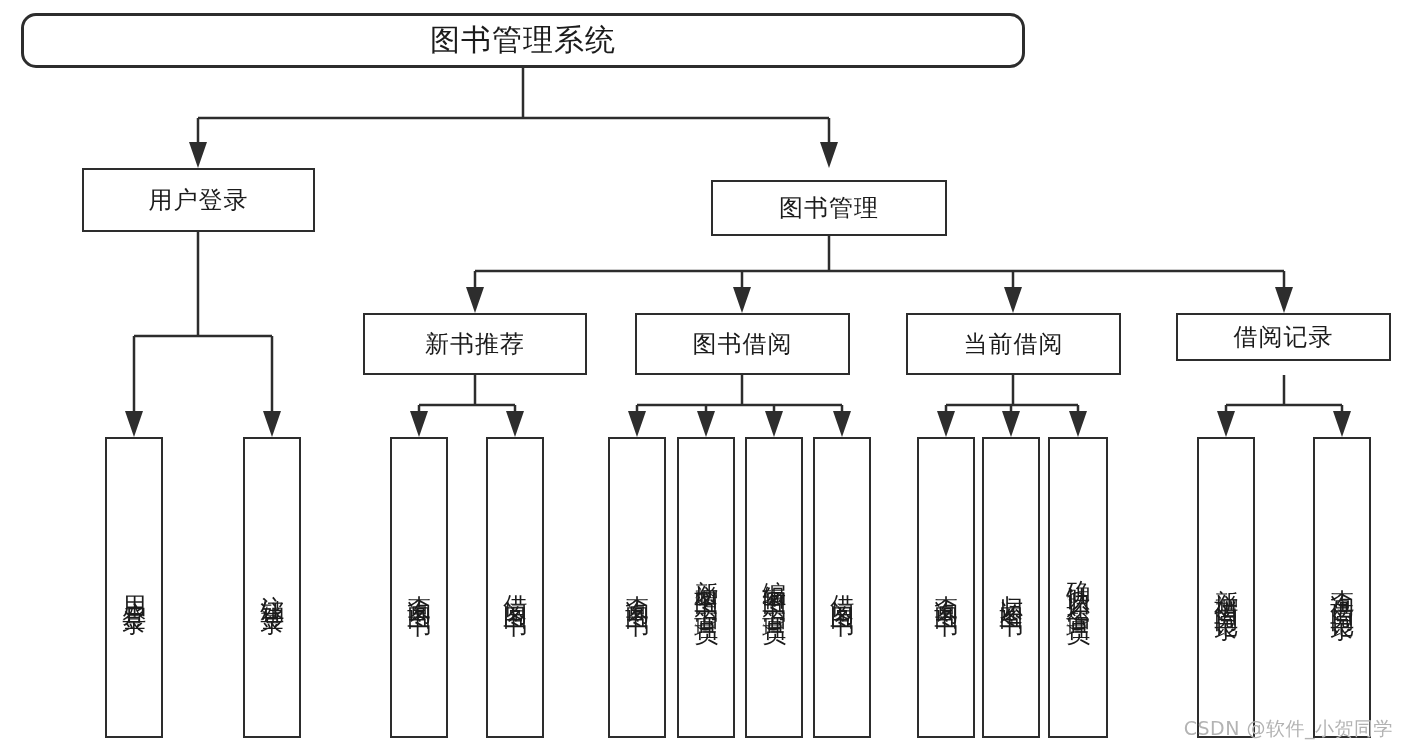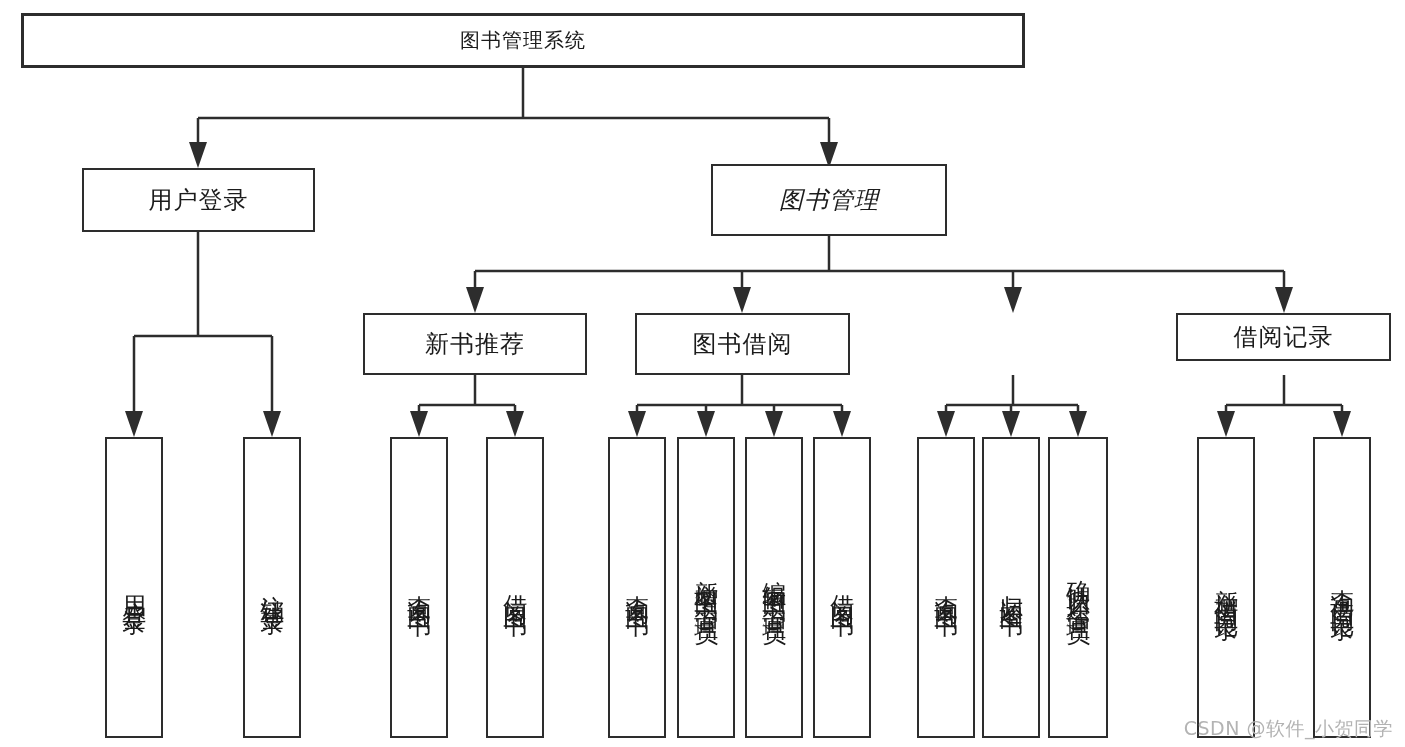--- a/index.html
+++ b/index.html
@@ -33,22 +33,23 @@
     align-items: center;
     justify-content: center;
     z-index: 2;
   }
   .hbox {
     font-size: 24px;
     letter-spacing: 1px;
     white-space: nowrap;
   }
   .hbox.root {
-    font-size: 20px;
+    font-size: 30px;
     border-width: 3px;
+    border-radius: 15px;
   }
   .vtext {
     writing-mode: vertical-rl;
     text-orientation: mixed;
     font-size: 24px;
     line-height: 1.1;
     letter-spacing: 6px;
     white-space: nowrap;
   }
   .watermark {
@@ -100,24 +101,25 @@
     <polygon fill="#2d2d2d" stroke="none" points="1069,411 1087,411 1078,437"></polygon>
 
     <path d="M1284 375 V405 M1226 405 H1342 M1226 405 V413 M1342 405 V413"></path>
     <polygon fill="#2d2d2d" stroke="none" points="1217,411 1235,411 1226,437"></polygon>
     <polygon fill="#2d2d2d" stroke="none" points="1333,411 1351,411 1342,437"></polygon>
   </svg>
 
   <div class="hbox root" style="left:21px; top:13px; width:1004px; height:55px;">图书管理系统</div>
 
   <div class="hbox" style="left:82px; top:168px; width:233px; height:64px;">用户登录</div>
-  <div class="hbox" style="left:711px; top:164px; width:236px; height:72px;font-style:italic;">图书管理</div>
+  <div class="hbox" style="left:711px; top:180px; width:236px; height:56px;">图书管理</div>
 
   <div class="hbox" style="left:363px; top:313px; width:224px; height:62px;">新书推荐</div>
   <div class="hbox" style="left:635px; top:313px; width:215px; height:62px;">图书借阅</div>
+  <div class="hbox" style="left:906px; top:313px; width:215px; height:62px;">当前借阅</div>
   <div class="hbox" style="left:1176px; top:313px; width:215px; height:48px;">借阅记录</div>
 
   <div class="vbox" style="left:105px; top:437px; width:58px; height:301px;">
     <span class="vtext">用户登录</span>
   </div>
   <div class="vbox" style="left:243px; top:437px; width:58px; height:301px;">
     <span class="vtext">注销登录</span>
   </div>
 
   <div class="vbox" style="left:390px; top:437px; width:58px; height:301px;">

